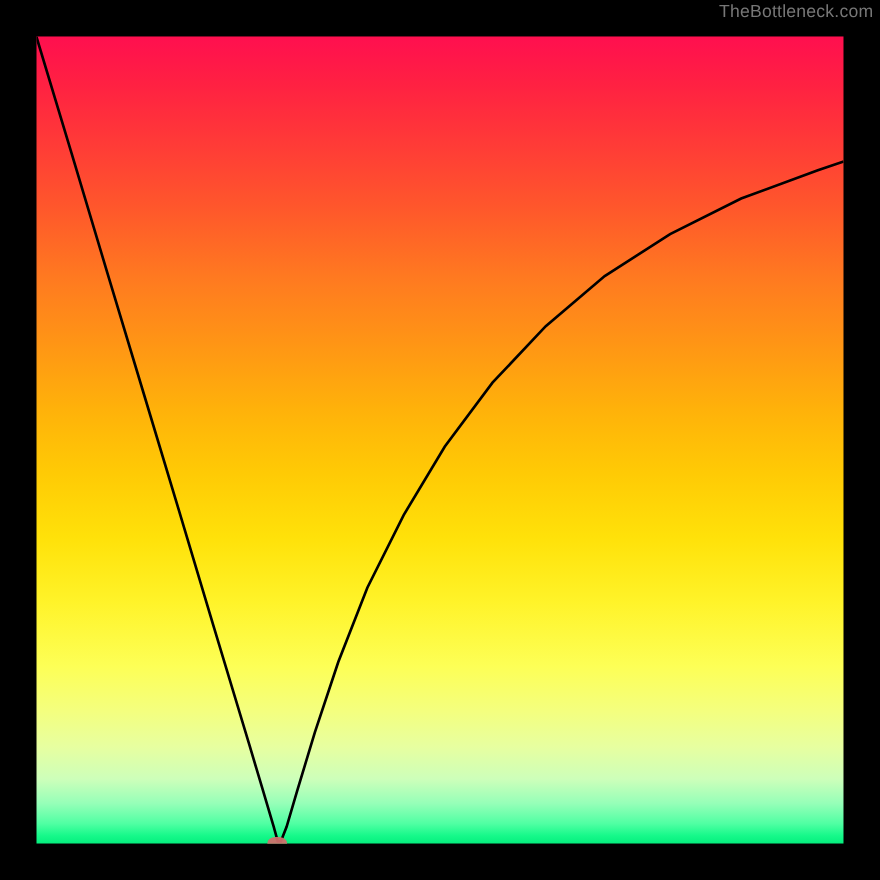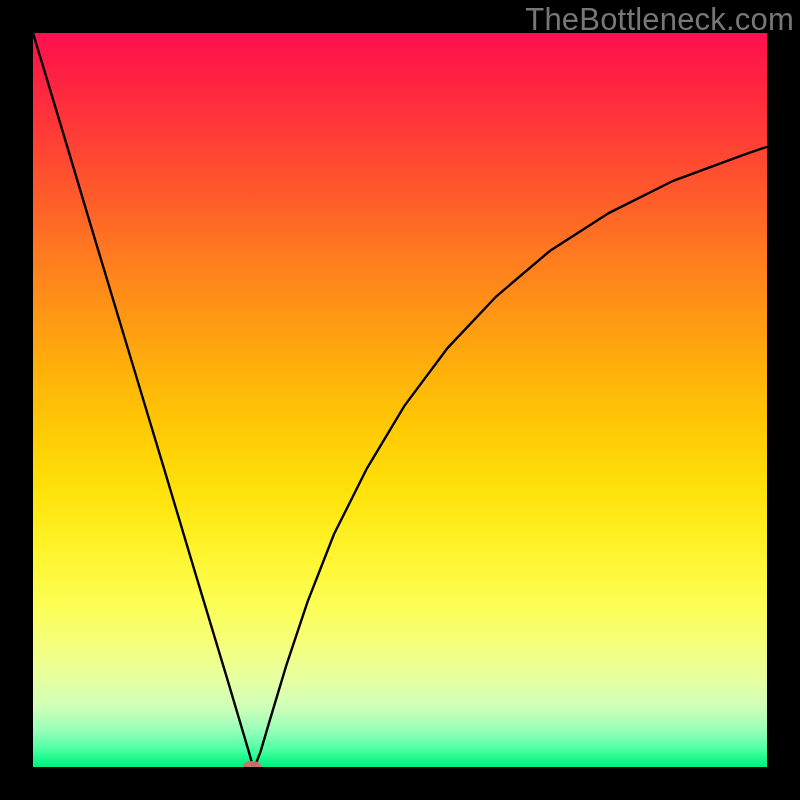--- a/index.html
+++ b/index.html
@@ -15,21 +15,21 @@
     position: relative;
     width: 800px;
     height: 800px;
     background: #000;
   }
   .watermark {
     position: absolute;
     top: 2px;
     right: 6px;
     color: #777;
-    font-size: 31px;
+    font-size: 16px;
     font-weight: 500;
     letter-spacing: 0.2px;
     z-index: 10;
   }
   .plot-area {
     position: absolute;
     left: 33px;
     top: 33px;
     width: 734px;
     height: 734px;

